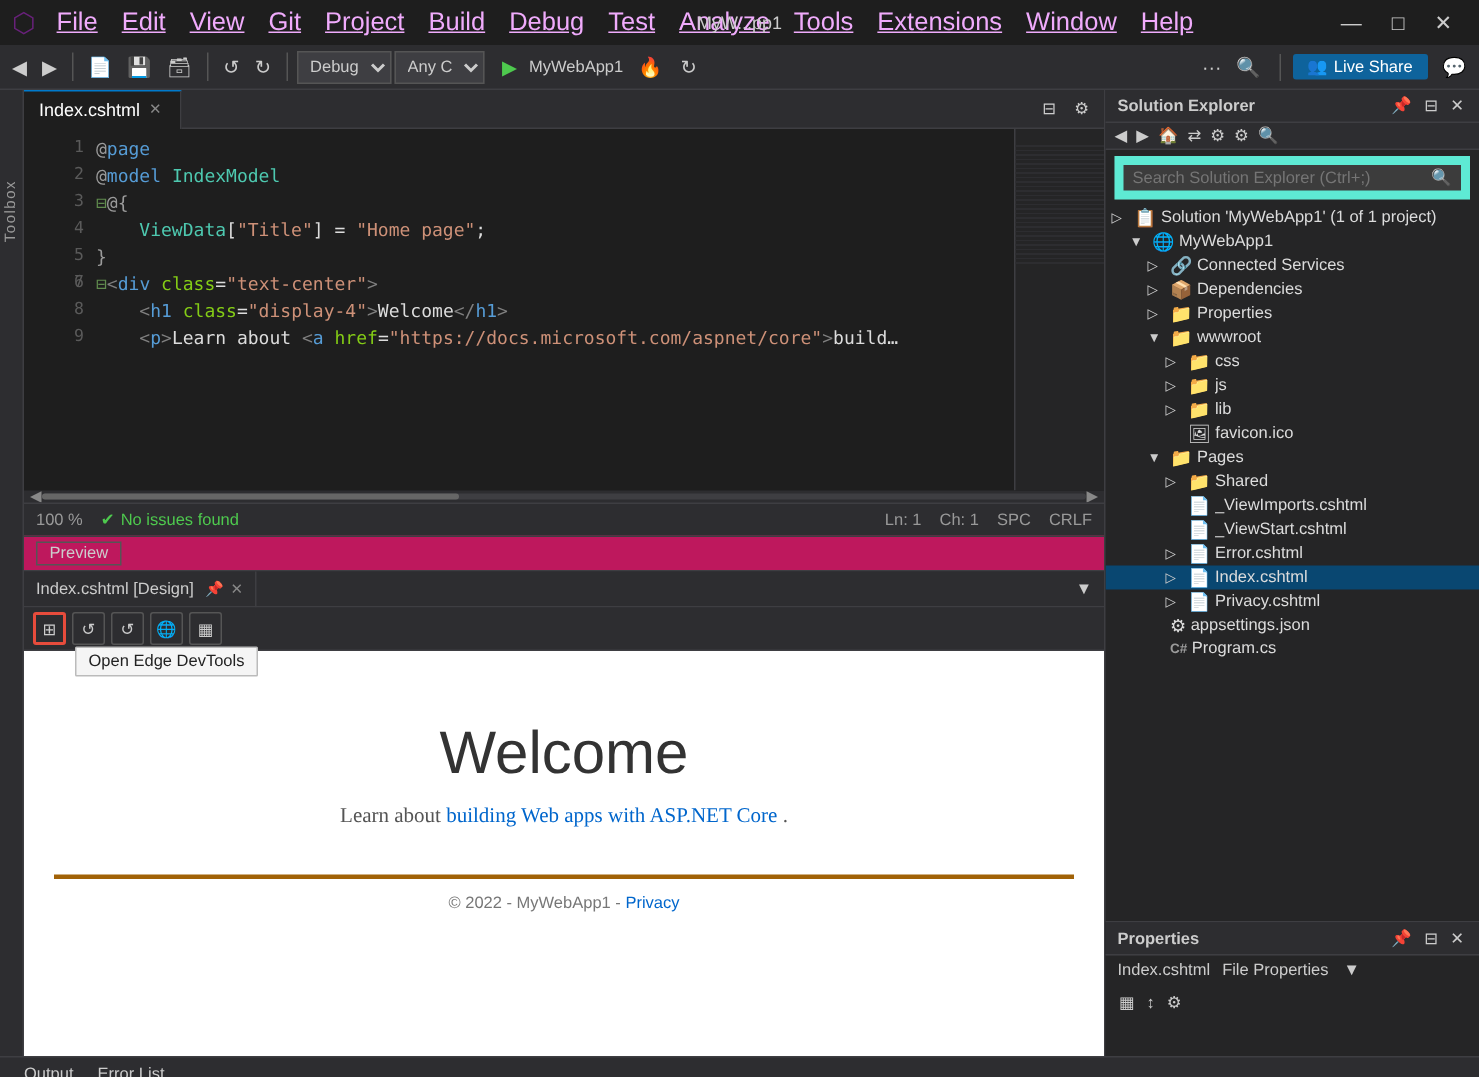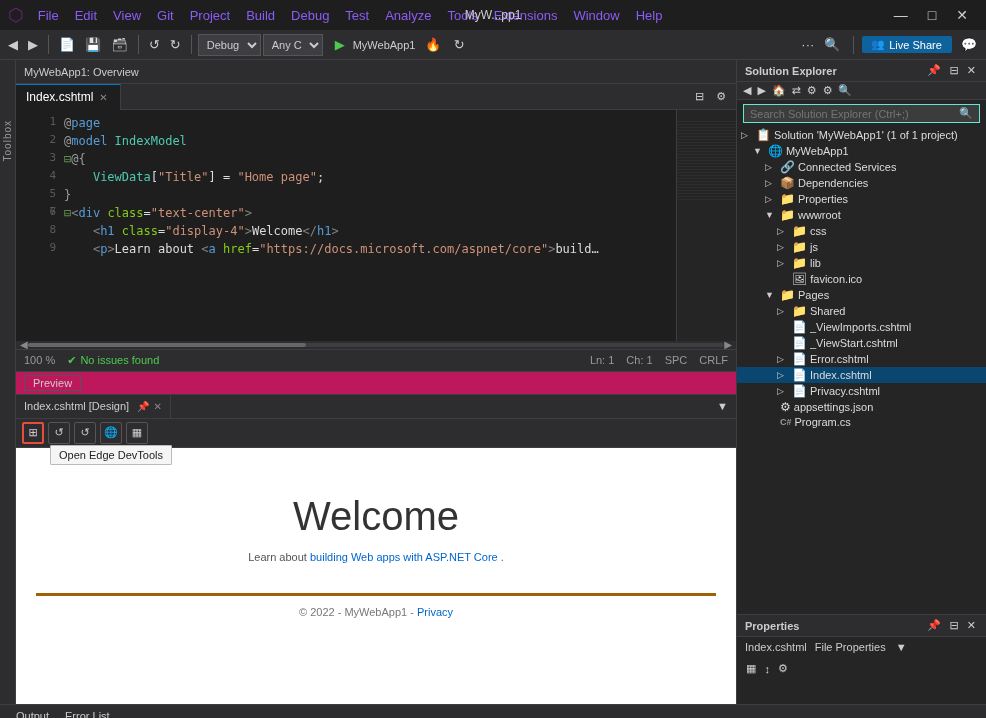--- a/index.html
+++ b/index.html
@@ -1,17 +1,17 @@
 <!DOCTYPE html>
 <html><head>
   <meta charset="utf-8">
   <style>
     * { box-sizing: border-box; margin: 0; padding: 0; }
     body { font-family: 'Segoe UI', sans-serif; font-size: 12px; background: #2d2d30; color: #dcdcdc; overflow: hidden; width: 986px; height: 718px; }
-    .menu-item { padding: 2px 8px; cursor: pointer; font-size: 13px; color: #8b5cf6; }
+    .menu-item { padding: 2px 8px; cursor: pointer; font-size: 17px; color: #f0abfc; text-decoration: underline; }
 
     
     .toolbar { display: flex; align-items: center; background: #2d2d30; height: 30px; padding: 0 4px; border-bottom: 1px solid #3e3e42; gap: 2px; }
     .toolbar-group { display: flex; align-items: center; gap: 2px; border-right: 1px solid #555; padding-right: 6px; margin-right: 4px; }
     .toolbar-btn { background: none; border: none; color: #ccc; cursor: pointer; padding: 2px 4px; font-size: 13px; border-radius: 2px; }
     .toolbar-select { background: #3e3e42; border: 1px solid #555; color: #ccc; padding: 1px 4px; font-size: 11px; height: 22px; }
     .toolbar-run { background: none; border: none; color: #4ec94e; cursor: pointer; font-size: 13px; padding: 2px 6px; }
     .live-share-btn { background: #0e639c; color: white; border: none; padding: 2px 10px; font-size: 11px; cursor: pointer; border-radius: 2px; display: flex; align-items: center; gap: 4px; margin-left: auto; }
     .toolbar-spacer { flex: 1; }
 
@@ -68,31 +68,31 @@
     .design-tool-btn.highlighted { border: 2px solid #e74c3c; }
     .tooltip-box { position: absolute; left: 34px; top: 26px; background: #f5f5f5; color: #222; padding: 3px 8px; font-size: 11px; border: 1px solid #bbb; z-index: 10; border-radius: 1px; white-space: nowrap; }
 
     
     .web-preview { flex: 1; background: #fff; overflow: hidden; padding: 16px 20px; color: #333; }
     .preview-nav { display: flex; align-items: center; gap: 30px; padding: 8px 16px; border-bottom: 1px solid #ddd; font-size: 13px; }
     .preview-nav .brand { font-size: 14px; font-weight: bold; color: #333; }
     .preview-nav a { color: #333; text-decoration: none; }
     .preview-content { text-align: center; padding: 30px 20px; }
     .preview-content h1 { font-size: 40px; font-weight: 300; color: #333; margin-bottom: 12px; }
-    .preview-content p { font-size: 11px; color: #555; }
+    .preview-content p { font-size: 14px; color: #555; font-family: Liberation Serif, serif; }
     .preview-content a { color: #0066cc; }
     .preview-footer { text-align: center; font-size: 11px; color: #777; padding: 10px; border-top: 3px solid #a16207; }
     .preview-footer a { color: #0066cc; }
 
     
     .right-panel { width: 250px; display: flex; flex-direction: column; background: #252526; border-left: 1px solid #3e3e42; }
     .panel-header { display: flex; align-items: center; padding: 4px 8px; background: #2d2d30; border-bottom: 1px solid #3e3e42; font-size: 11px; color: #ccc; gap: 4px; }
     .panel-title { font-size: 11px; font-weight: bold; color: #ccc; flex: 1; }
     .panel-btn { background: none; border: none; color: #ccc; cursor: pointer; font-size: 11px; padding: 0 2px; }
-    .search-box { display: flex; align-items: center; background: #3c3c3c; margin: 4px 6px; padding: 2px 6px; border: 1px solid #5eead4; }
+    .search-box { display: flex; align-items: center; background: #3c3c3c; margin: 4px 6px; padding: 2px 6px; border: 6px solid #5eead4; }
     .search-box input { background: none; border: none; color: #ccc; font-size: 11px; outline: none; flex: 1; }
     .tree { flex: 1; overflow-y: auto; font-size: 11px; }
     .tree-item { display: flex; align-items: center; padding: 1px 4px; cursor: pointer; gap: 3px; white-space: nowrap; }
     .tree-item.selected { background: #094771; }
     .tree-arrow { width: 12px; font-size: 9px; color: #ccc; flex-shrink: 0; }
     .tree-icon { font-size: 12px; flex-shrink: 0; }
     .tree-label { font-size: 11px; overflow: hidden; text-overflow: ellipsis; }
     .indent-1 { padding-left: 16px; }
     .indent-2 { padding-left: 28px; }
     .indent-3 { padding-left: 40px; }
@@ -178,23 +178,20 @@
 </div>
 
 <div class="main-layout">
 
   <div class="toolbox">
     <span class="toolbox-label">Toolbox</span>
   </div>
 
   <div class="left-panel">
 
-    <div style="display:flex;align-items:center;background:#2d2d30;height:24px;border-bottom:1px solid #3e3e42;padding:0 8px;">
-      <span style="font-size:11px;color:#ccc;">MyWebApp1: Overview</span>
-    </div>
 
     <div style="flex:1;display:flex;flex-direction:column;max-height:320px;">
 
       <div class="tab-bar">
         <div class="tab active">
           <span>Index.cshtml</span>
           <span class="tab-close">✕</span>
         </div>
         <div class="tab-actions" style="margin-left:auto;display:flex;align-items:center;padding-right:6px;gap:4px;">
           <button class="tab-action-btn">⊟</button>

